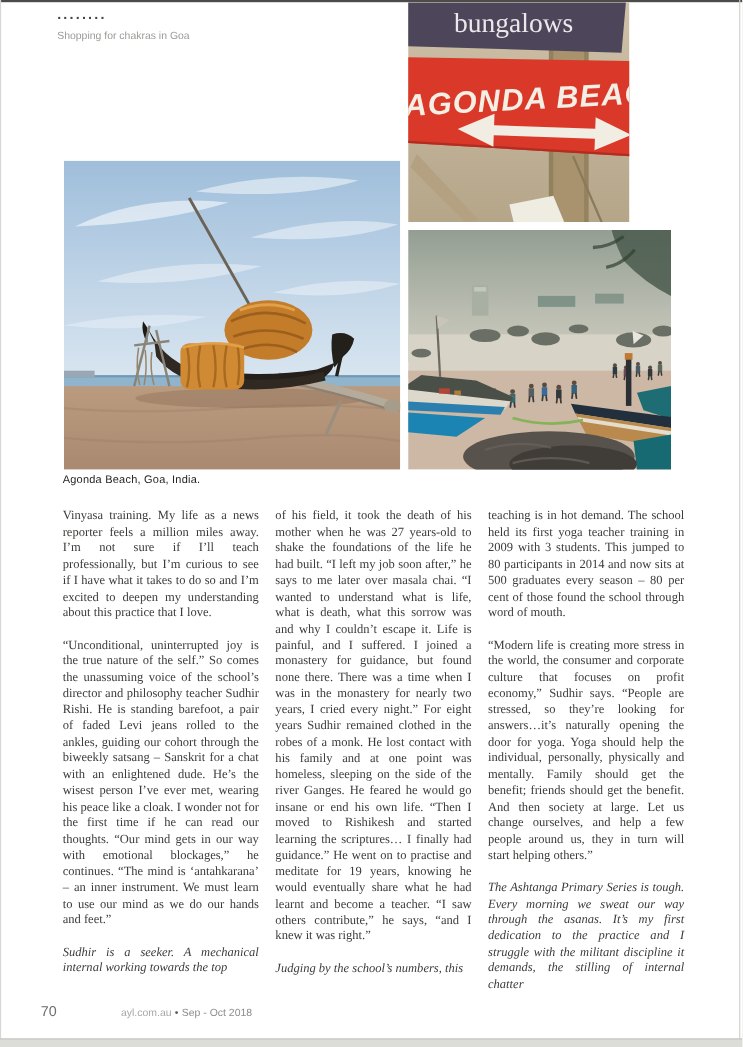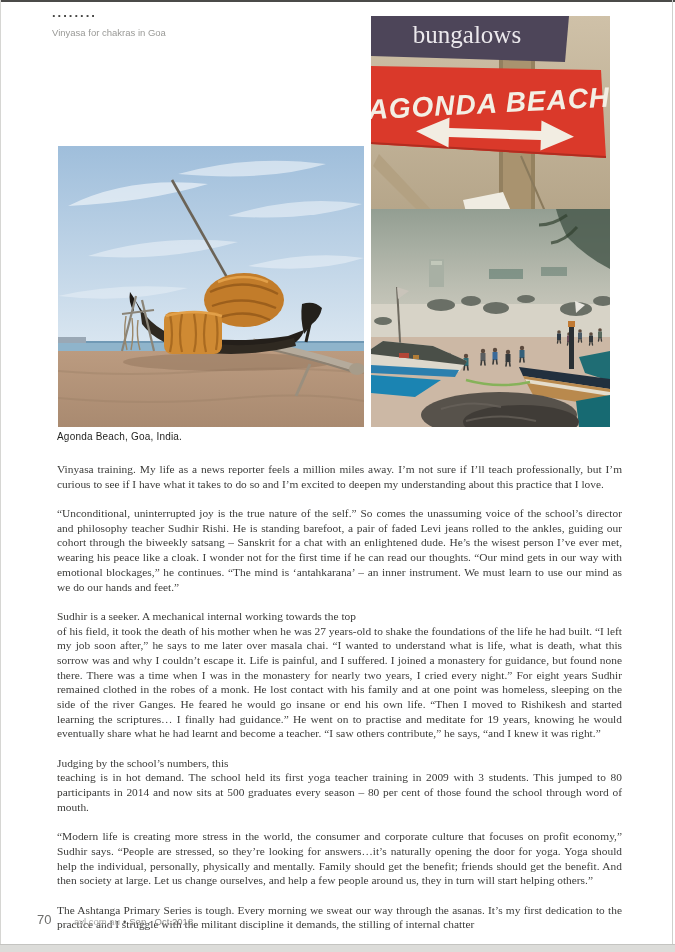--- a/index.html
+++ b/index.html
@@ -9,48 +9,48 @@
   .page-left-edge{position:absolute;top:0;left:0;width:1px;height:952px;background:#d6d6d3;}
   .page-right-edge{position:absolute;top:0;left:672px;width:1px;height:952px;background:#cfcfcc;}
   .page-bottom-bar{position:absolute;left:0;bottom:0;width:675px;height:7px;background:#dcdcd9;border-top:1px solid #c4c4c1;}
 
   .kicker-dots{position:absolute;left:52px;top:8px;font-size:13px;font-weight:bold;
                letter-spacing:2px;color:#454543;line-height:10px;}
   .kicker{position:absolute;left:52px;top:27px;font-size:9.5px;color:#9a9a97;}
 
   .photo{position:absolute;overflow:hidden;}
   .photo svg{display:block;}
-  .photo-sign{left:371px;top:16px;width:239px;height:200px;}
+  .photo-sign{left:371px;top:2px;width:201px;height:200px;}
   .photo-people{left:371px;top:209px;width:239px;height:218px;}
   .photo-boat{left:58px;top:146px;width:306px;height:281px;}
 
   .photo-caption{position:absolute;left:57px;top:431px;font-size:10px;font-weight:normal;color:#1f1f1d;letter-spacing:.2px;}
 
-  .columns{position:absolute;left:57px;top:462px;width:565px;display:flex;flex-direction:column;}
+  .columns{position:absolute;left:57px;top:462px;width:565px;display:flex;gap:15px;}
   .col{flex:1 1 0;font-family:"Liberation Serif",serif;font-size:11.4px;line-height:14.7px;
        color:#3b3b39;text-align:justify;}
   .col p{margin:0 0 14.6px 0;}
-  .col p:last-child{margin-bottom:0;}
+  .col p:last-child{margin-bottom:0;font-style:italic;}
 
   .footer-pagenum{position:absolute;left:37px;top:912px;font-size:13px;color:#6e6e6c;}
   .footer-line{position:absolute;left:74px;top:916px;font-size:9.5px;color:#9b9b98;}
-  .footer-line .site{color:#a8a8a5;}
+  .footer-line .site{color:#a8a8a5;margin-left:36px;}
   .footer-line .sep{color:#555553;margin:0 3px;}
   .footer-line .issue{color:#8c8c89;}
 </style>
 </head>
 <body>
 
 <div class="page">
   <div class="page-top-edge"></div>
   <div class="page-left-edge"></div>
   <div class="page-right-edge"></div>
 
   <div class="kicker-dots">........</div>
-  <div class="kicker">Vinyasa for chakras in Goa</div>
+  <div class="kicker">Shopping for chakras in Goa</div>
 
   <div class="photo photo-sign">
     <svg width="239" height="200" viewBox="0 0 239 200">
       <defs>
         <linearGradient id="wallg" x1="0" y1="0" x2="0" y2="1">
           <stop offset="0" stop-color="#cfc1a8"></stop>
             <stop offset="1" stop-color="#b5a589"></stop>
         </linearGradient>
       </defs>
       <rect x="0" y="0" width="239" height="200" fill="url(#wallg)"></rect>

